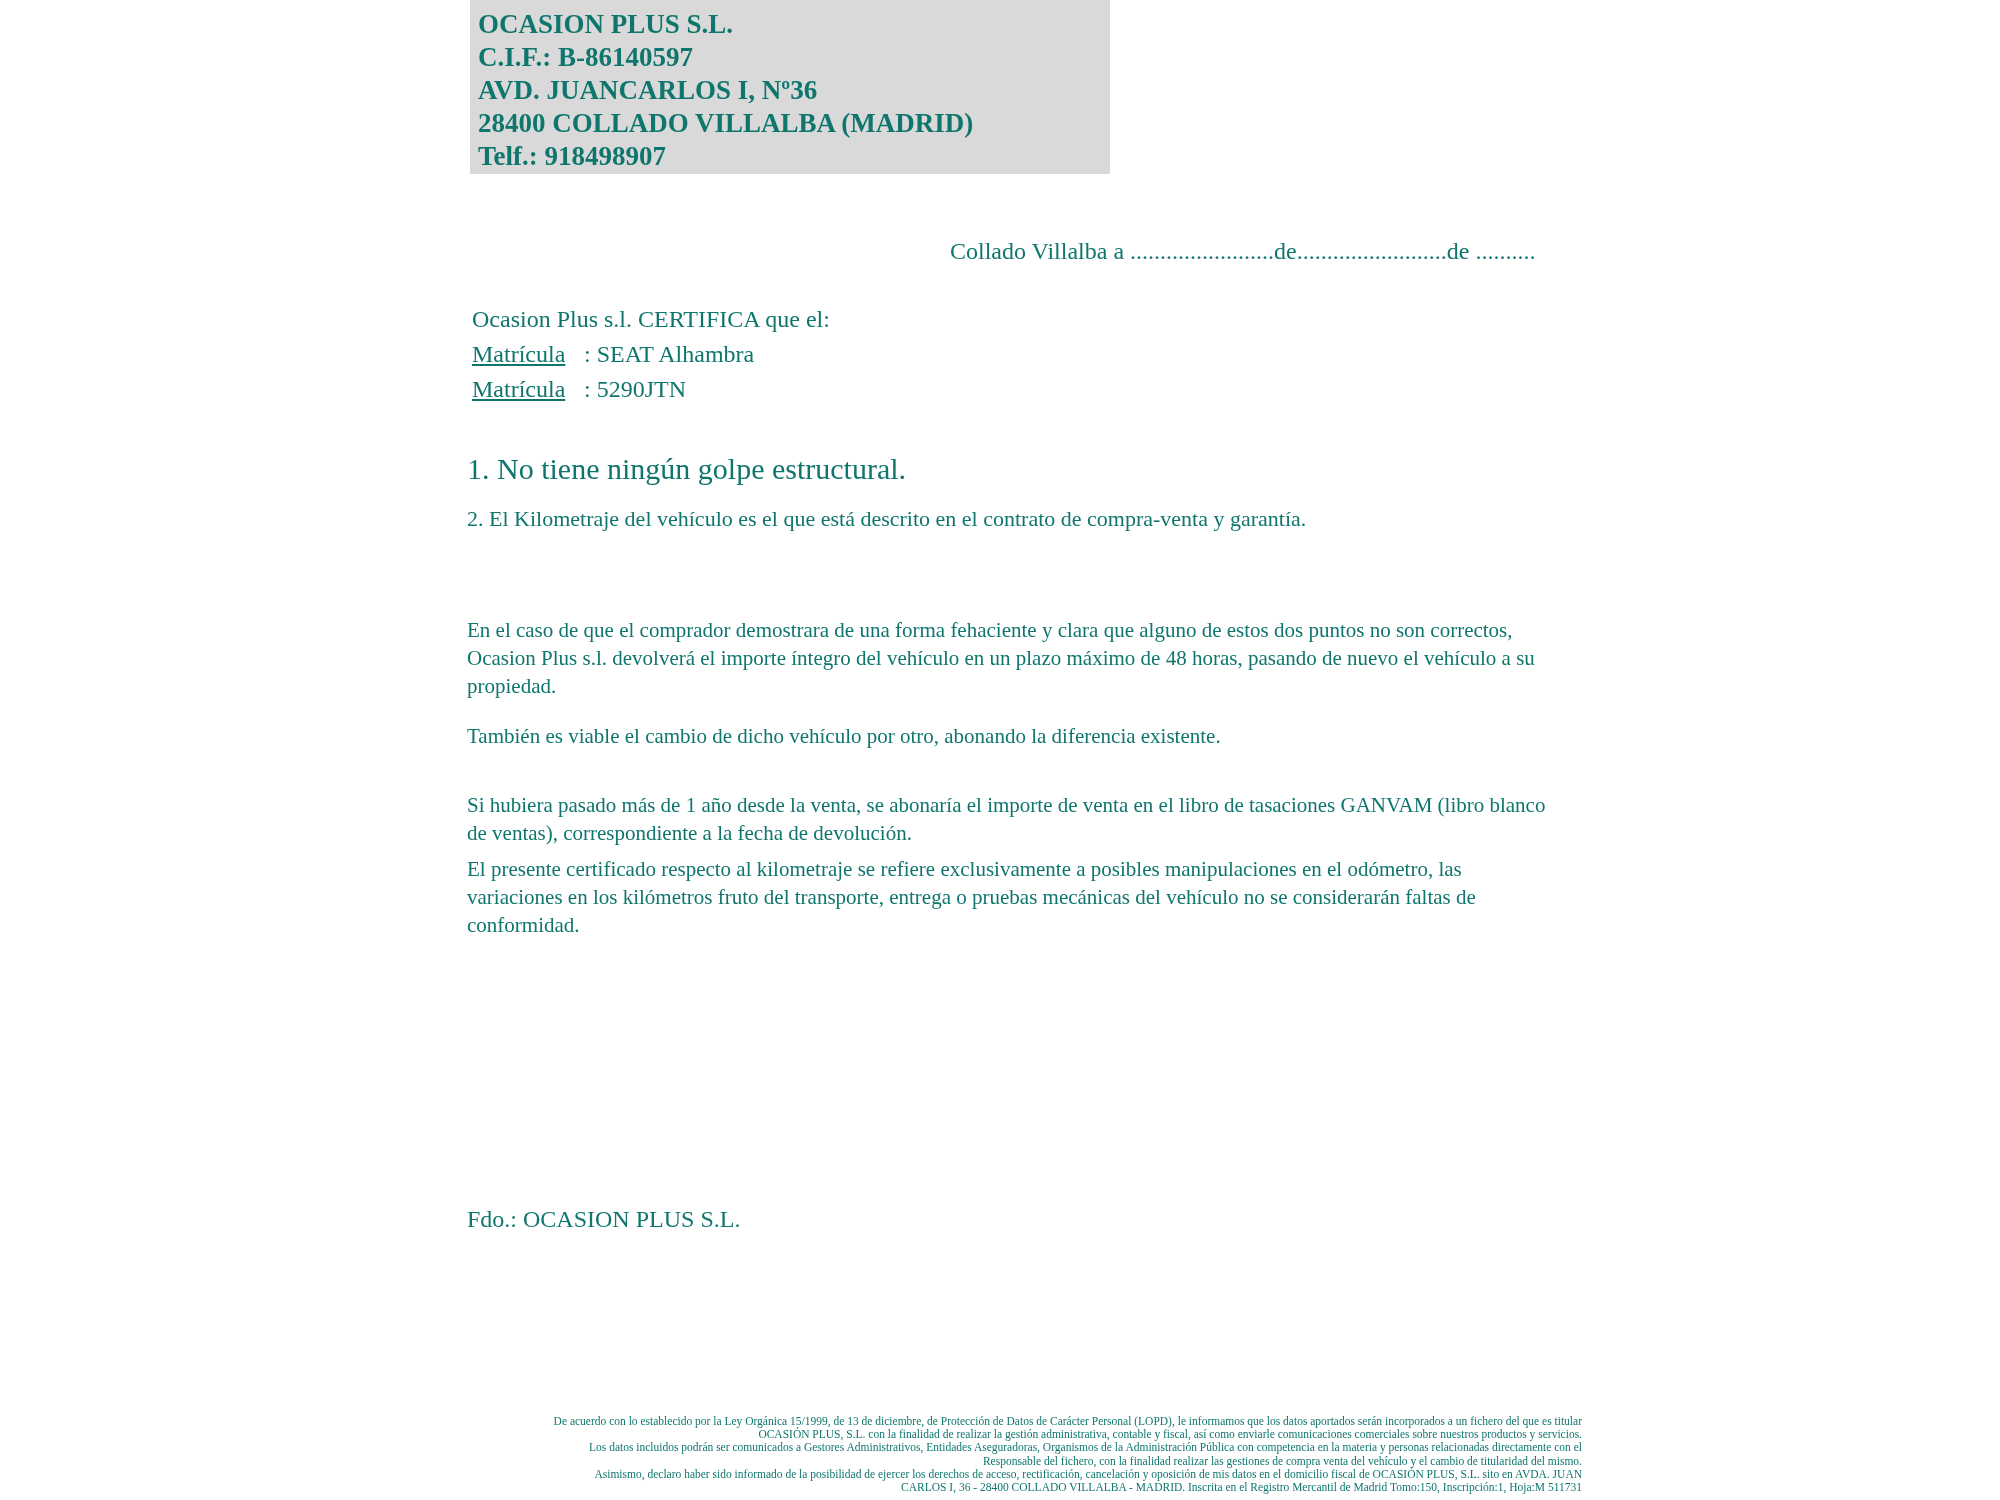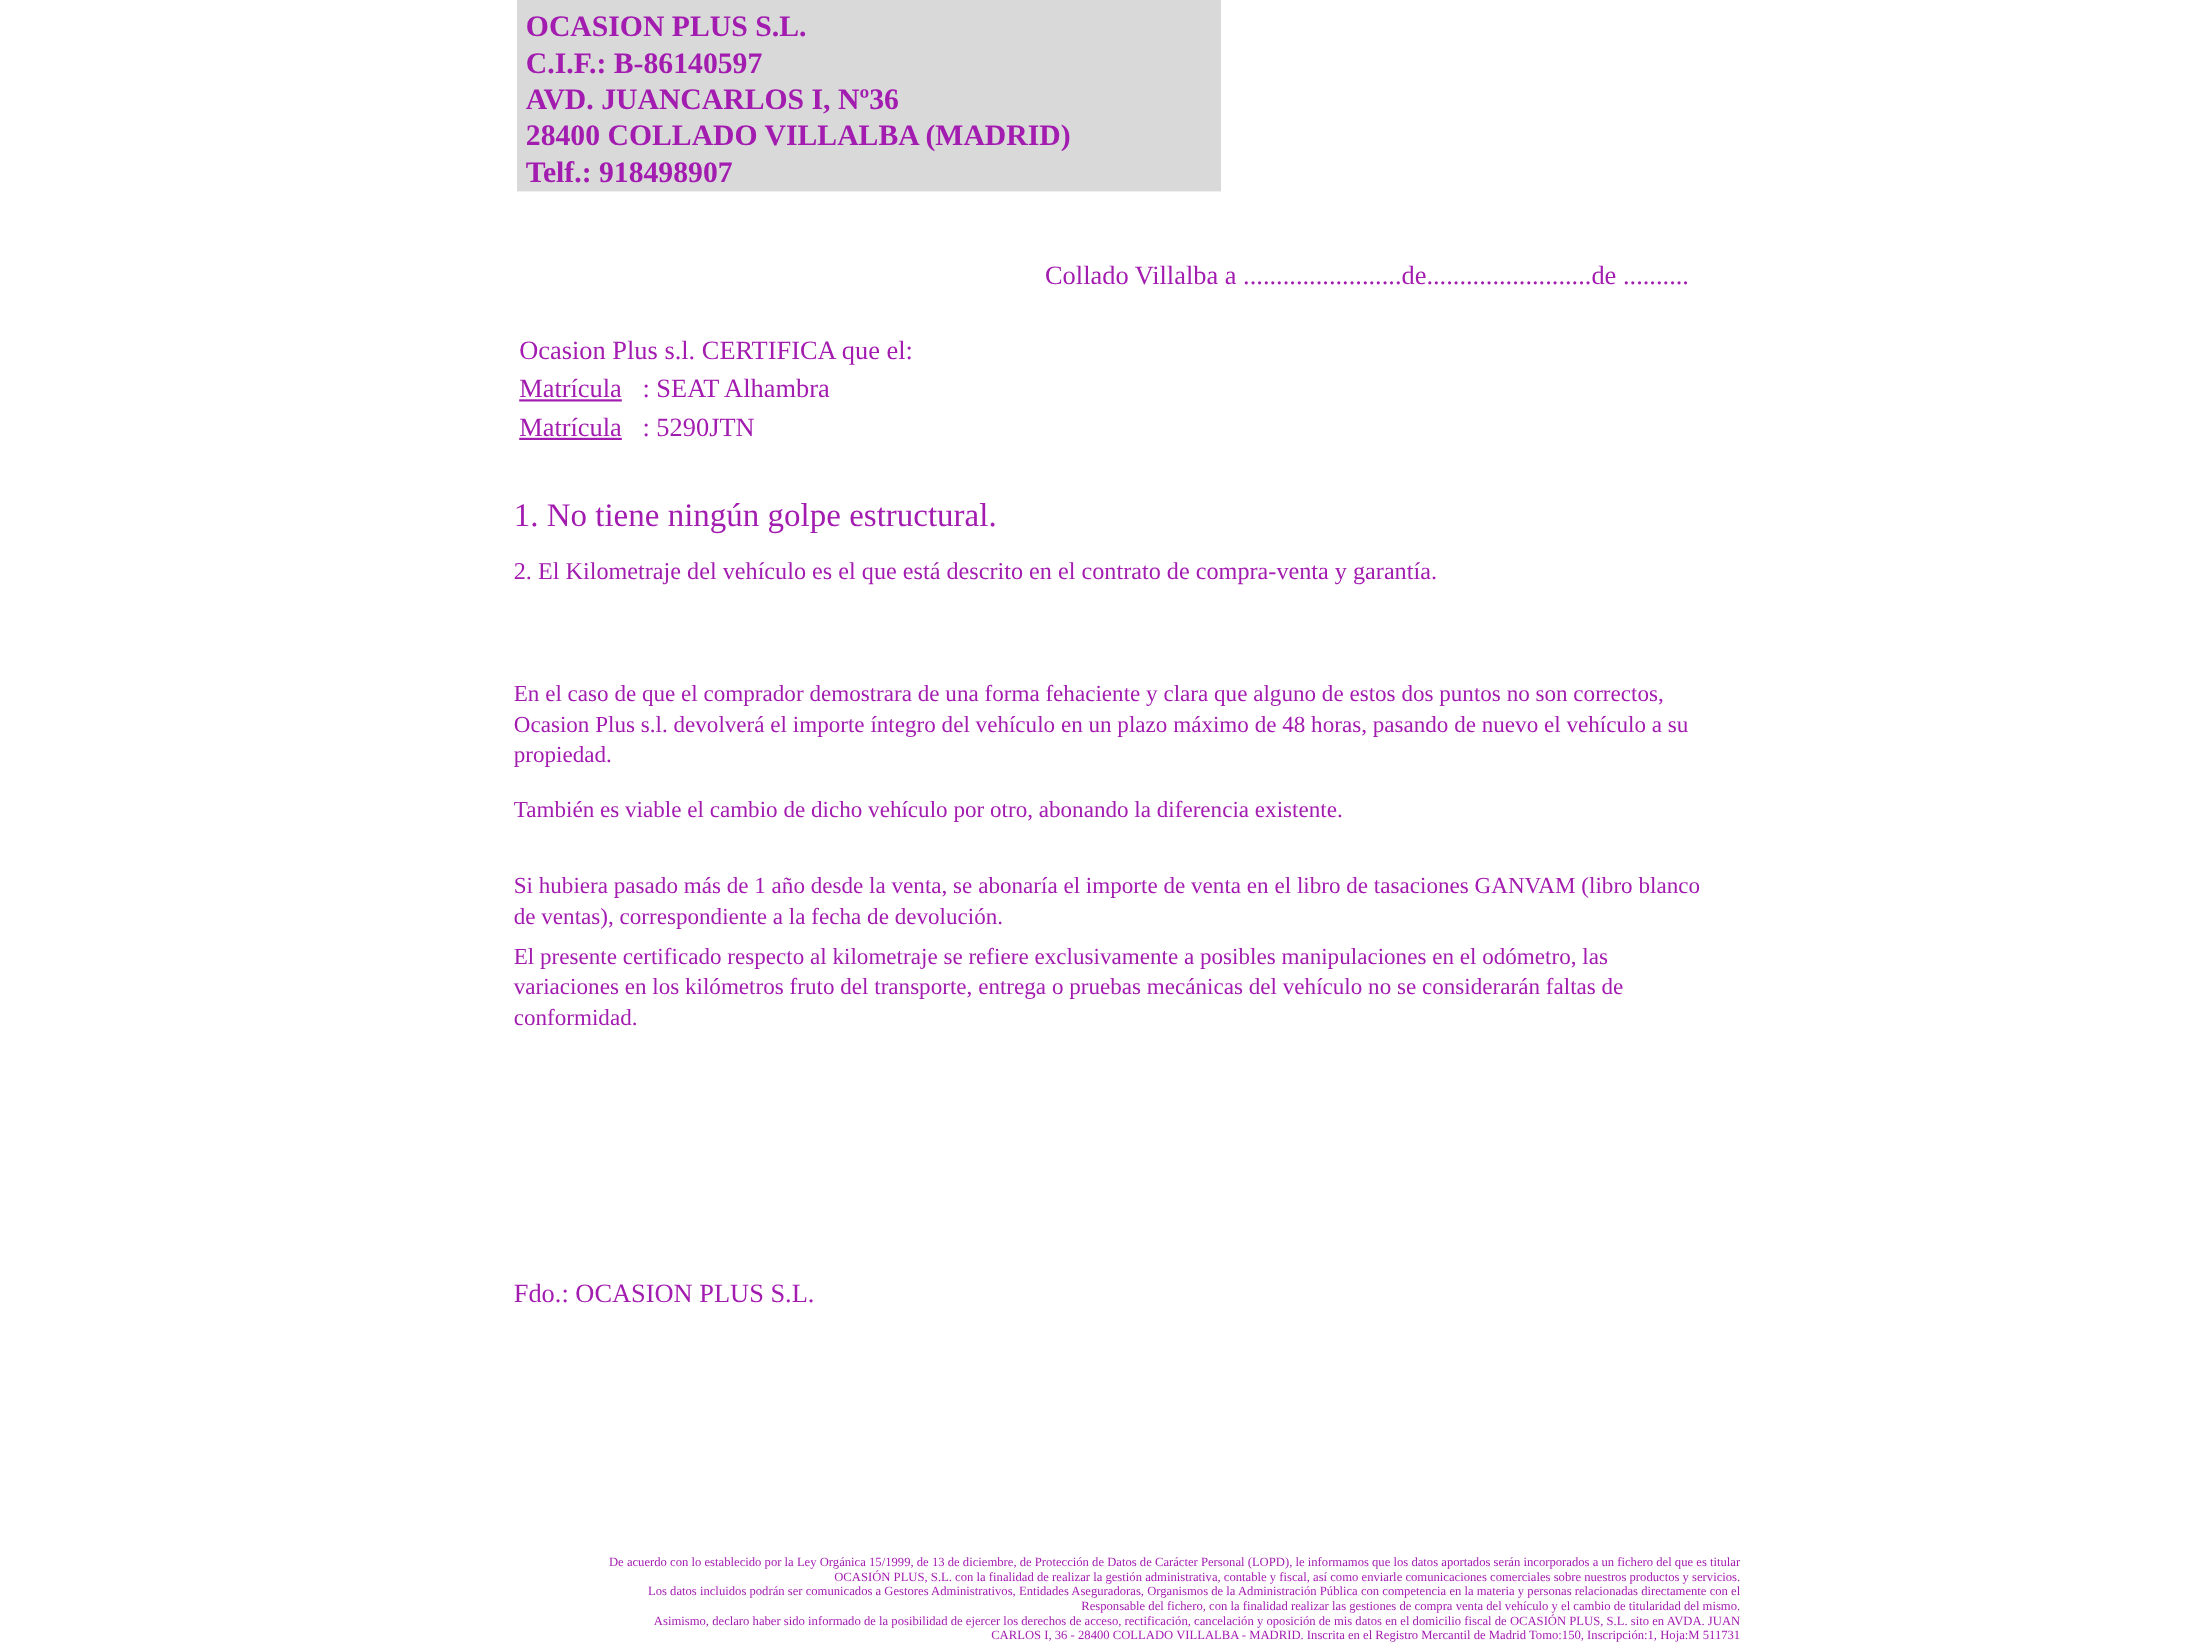--- a/index.html
+++ b/index.html
@@ -6,21 +6,21 @@
     margin: 0;
     padding: 0;
     background: #ffffff;
   }
   .page {
     position: relative;
     width: 2000px;
     height: 1500px;
     background: #ffffff;
     font-family: "Liberation Serif", "DejaVu Serif", serif;
-    color: #a21caf;
+    color: #0f766e;
     overflow: hidden;
   }
   .header-box {
     position: absolute;
     left: 470px;
     top: 0px;
     width: 640px;
     height: 174px;
     background: #d9d9d9;
     padding: 8px 0 0 8px;
@@ -75,21 +75,21 @@
     font-size: 21px;
     line-height: 28px;
   }
   .para-1 { top: 616px; }
   .para-2 { top: 722px; }
   .para-3 { top: 791px; }
   .para-4 { top: 855px; }
   .signature-line {
     position: absolute;
     left: 467px;
-    top: 1164px;
+    top: 1206px;
     font-size: 24px;
     white-space: nowrap;
   }
   .footer {
     position: absolute;
     left: 462px;
     top: 1415px;
     width: 1120px;
   }
   .footer-line {

